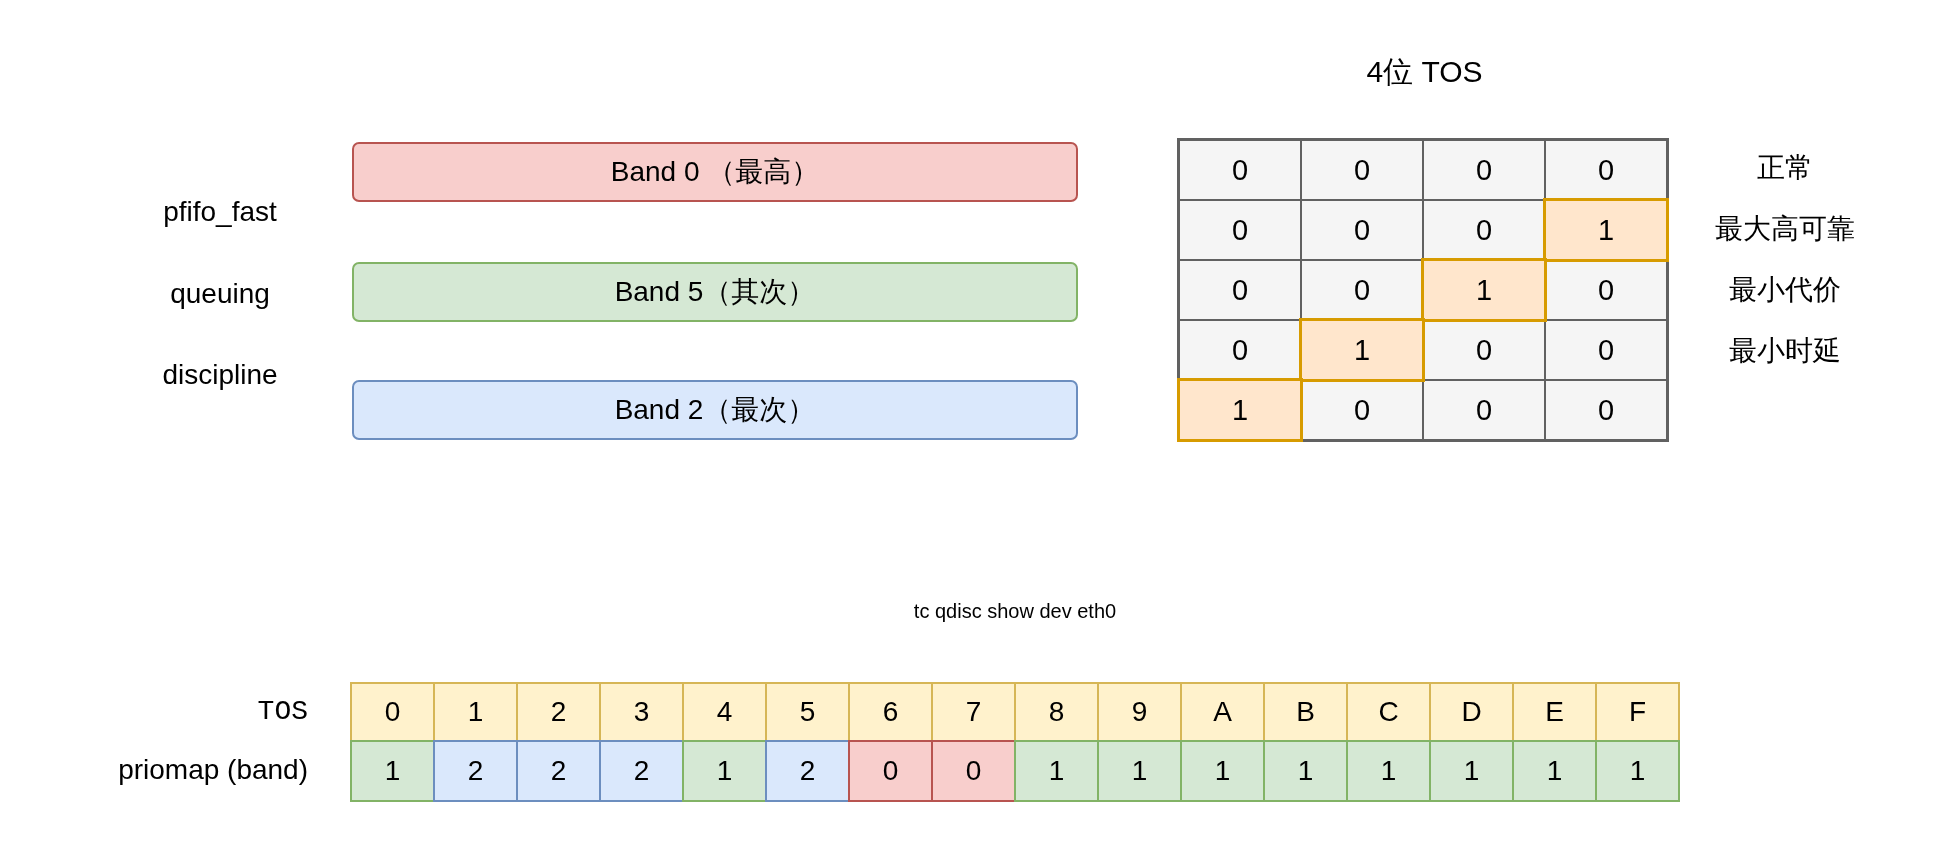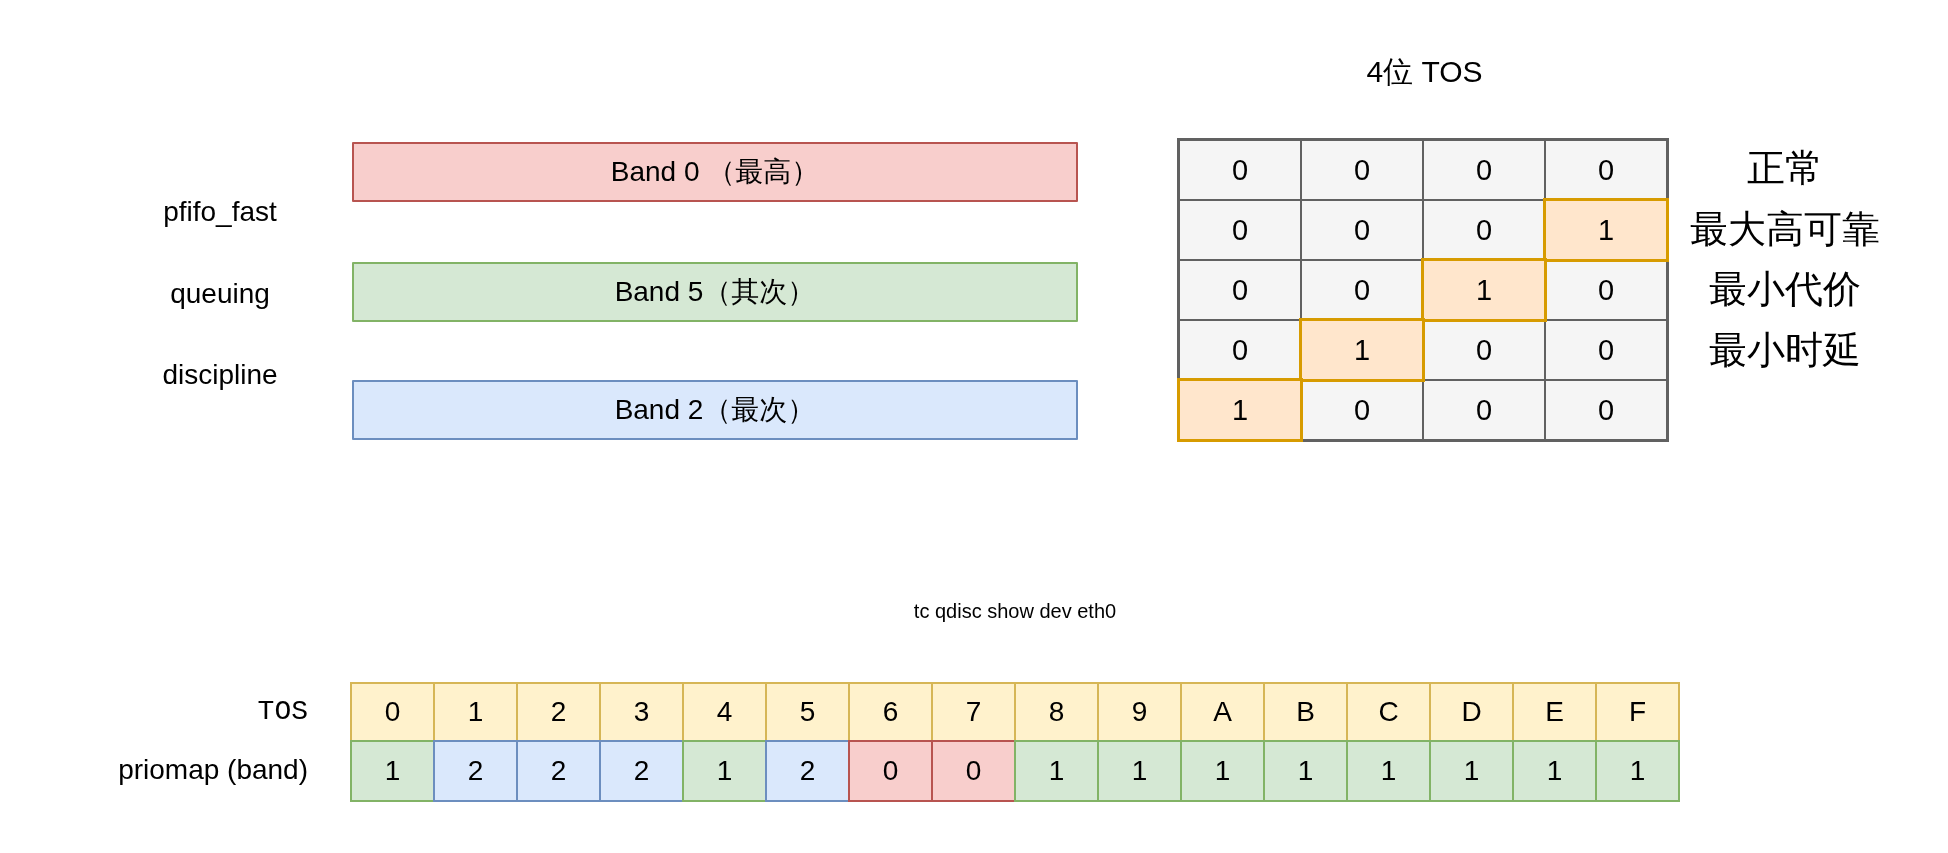--- a/index.html
+++ b/index.html
@@ -5,36 +5,36 @@
   html,body{margin:0;padding:0;background:#ffffff;}
   body{font-family:"Liberation Sans","DejaVu Sans",sans-serif;color:#000;}
   #canvas{position:relative;width:1948px;height:853px;background:#ffffff;overflow:hidden;}
 
   
   .qdisc-line{position:absolute;left:80px;width:280px;height:34px;
     text-align:center;font-size:28px;line-height:34px;}
 
   
   .band{position:absolute;left:352px;width:726px;height:60px;
-    border:2.5px solid #000;border-radius:1px;box-sizing:border-box;
+    border:2.5px solid #000;border-radius:7px;box-sizing:border-box;
     display:flex;align-items:center;justify-content:center;font-size:28px;}
 
   
   #tos-title{position:absolute;left:1177px;top:52px;width:495px;
     text-align:center;font-size:30px;}
   #tos-grid{position:absolute;left:1177px;top:138px;background:#616161;
     padding:3px;display:grid;grid-template-columns:repeat(4,120px);
     grid-auto-rows:58px;gap:2px;}
   .tos-cell{background:#f5f5f5;display:flex;align-items:center;
     justify-content:center;font-size:29px;}
   .tos-cell.hl{position:relative;z-index:1;}
   #tos-row-labels{position:absolute;left:1680px;top:138px;width:210px;
     display:flex;flex-direction:column;}
   .tos-row-label{height:60.8px;display:flex;align-items:center;
-    justify-content:center;font-size:38px;white-space:nowrap;}
+    justify-content:center;font-size:28px;white-space:nowrap;}
 
   
   #priomap-title{position:absolute;left:350px;top:600px;width:1330px;
     text-align:center;font-size:20px;}
   #priomap-table{position:absolute;left:350px;top:682px;}
   .prow{display:flex;}
   .prow.second{margin-top:-2px;}
   .pcell{width:85px;height:60px;box-sizing:border-box;border:2px solid #000;
     display:flex;align-items:center;justify-content:center;font-size:28px;}
   .pcell + .pcell{margin-left:-2px;}

